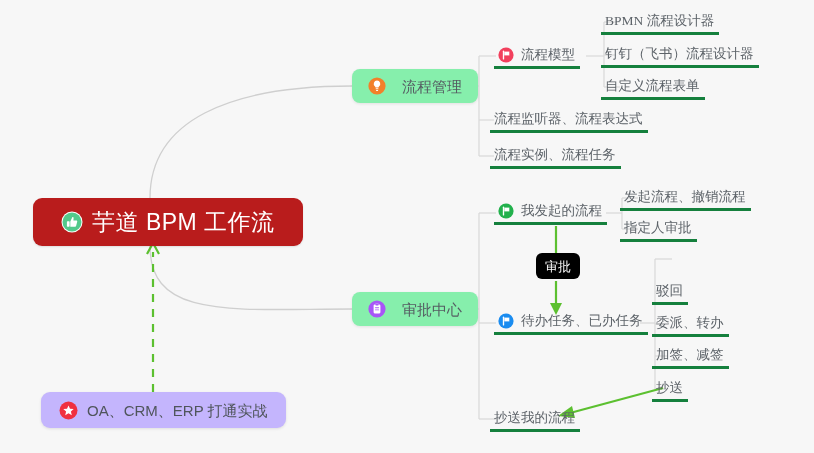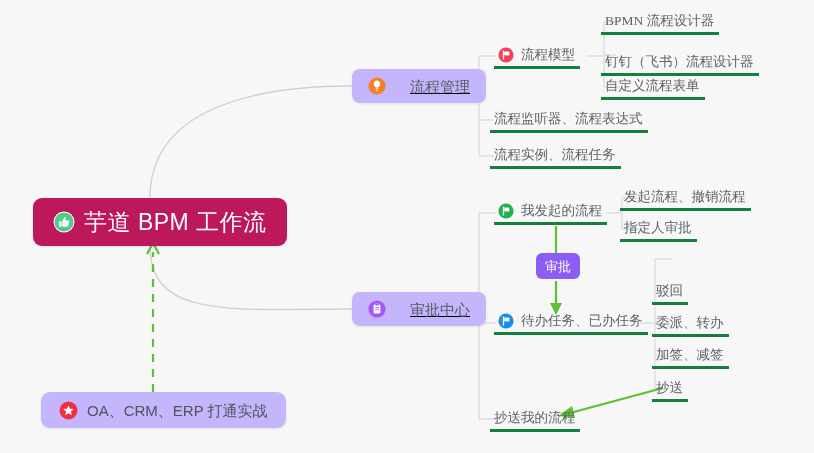--- a/index.html
+++ b/index.html
@@ -10,40 +10,39 @@
     overflow:hidden;
     position:relative;
   }
   #canvas{position:absolute;left:0;top:0;width:814px;height:453px;}
   svg.links{position:absolute;left:0;top:0;width:814px;height:453px;pointer-events:none;}
 
   
   .root-node{
     position:absolute;
     display:flex;align-items:center;gap:9px;
-    background:#be185d;
+    background:#b91c1c;
     border-radius:9px;
-    padding:0 20px;
+    padding:0 28px;
     height:48px;
     box-shadow:0 1px 2px rgba(0,0,0,.10);
   }
   .root-label{
     color:#ffffff;font-size:23px;line-height:1;white-space:nowrap;letter-spacing:.5px;
   }
 
   
   .card-node{
     position:absolute;
-    display:flex;align-items:center;gap:24px;
-    background:#c4b5fd;
+    display:flex;align-items:center;gap:16px;
+    background:#86efac;
     border-radius:8px;
     padding:0 16px;
     height:34px;
     box-shadow:0 1px 3px rgba(0,0,0,.09);
-    text-decoration:underline;
   }
   .card-label{color:#555c62;font-size:15px;white-space:nowrap;line-height:1;}
 
   
   .text-node{
     position:absolute;
     display:flex;align-items:center;gap:7px;
     height:26px;
     padding:0 5px 0 4px;
     border-bottom:3px solid #15803d;
@@ -62,21 +61,21 @@
     padding:0 18px;
     height:36px;
     box-shadow:0 1px 3px rgba(0,0,0,.10);
   }
   .callout-label{color:#4f555b;font-size:15px;white-space:nowrap;line-height:1;}
 
   
   .tag-node{
     position:absolute;
     display:flex;align-items:center;justify-content:center;
-    background:#8b5cf6;
+    background:#000000;
     border-radius:6px;
     height:26px;padding:0 9px;
   }
   .tag-label{color:#ffffff;font-size:13px;line-height:1;white-space:nowrap;}
 
   
   .ic{display:inline-flex;align-items:center;justify-content:center;flex:0 0 auto;}
   .ic svg{display:block;}
 </style>
 </head>
@@ -177,21 +176,21 @@
         <path d="M5.5 4.2 L5.5 11.9" stroke="#ffffff" stroke-width="1.35" stroke-linecap="round"></path>
         <path d="M6.3 4.6 L11.3 4.6 L11.3 8.4 L6.3 8.4 Z" fill="#ffffff"></path>
       </svg>
     </span>
     <span class="text-label">流程模型</span>
   </div>
 
   <div class="text-node" style="left:601px;top:9px;">
     <span class="text-label">BPMN 流程设计器</span>
   </div>
-  <div class="text-node" style="left:601px;top:50px;">
+  <div class="text-node" style="left:601px;top:42px;">
     <span class="text-label">钉钉（飞书）流程设计器</span>
   </div>
   <div class="text-node" style="left:601px;top:74px;">
     <span class="text-label">自定义流程表单</span>
   </div>
 
   <div class="text-node" style="left:490px;top:107px;">
     <span class="text-label">流程监听器、流程表达式</span>
   </div>
   <div class="text-node" style="left:490px;top:143px;">

